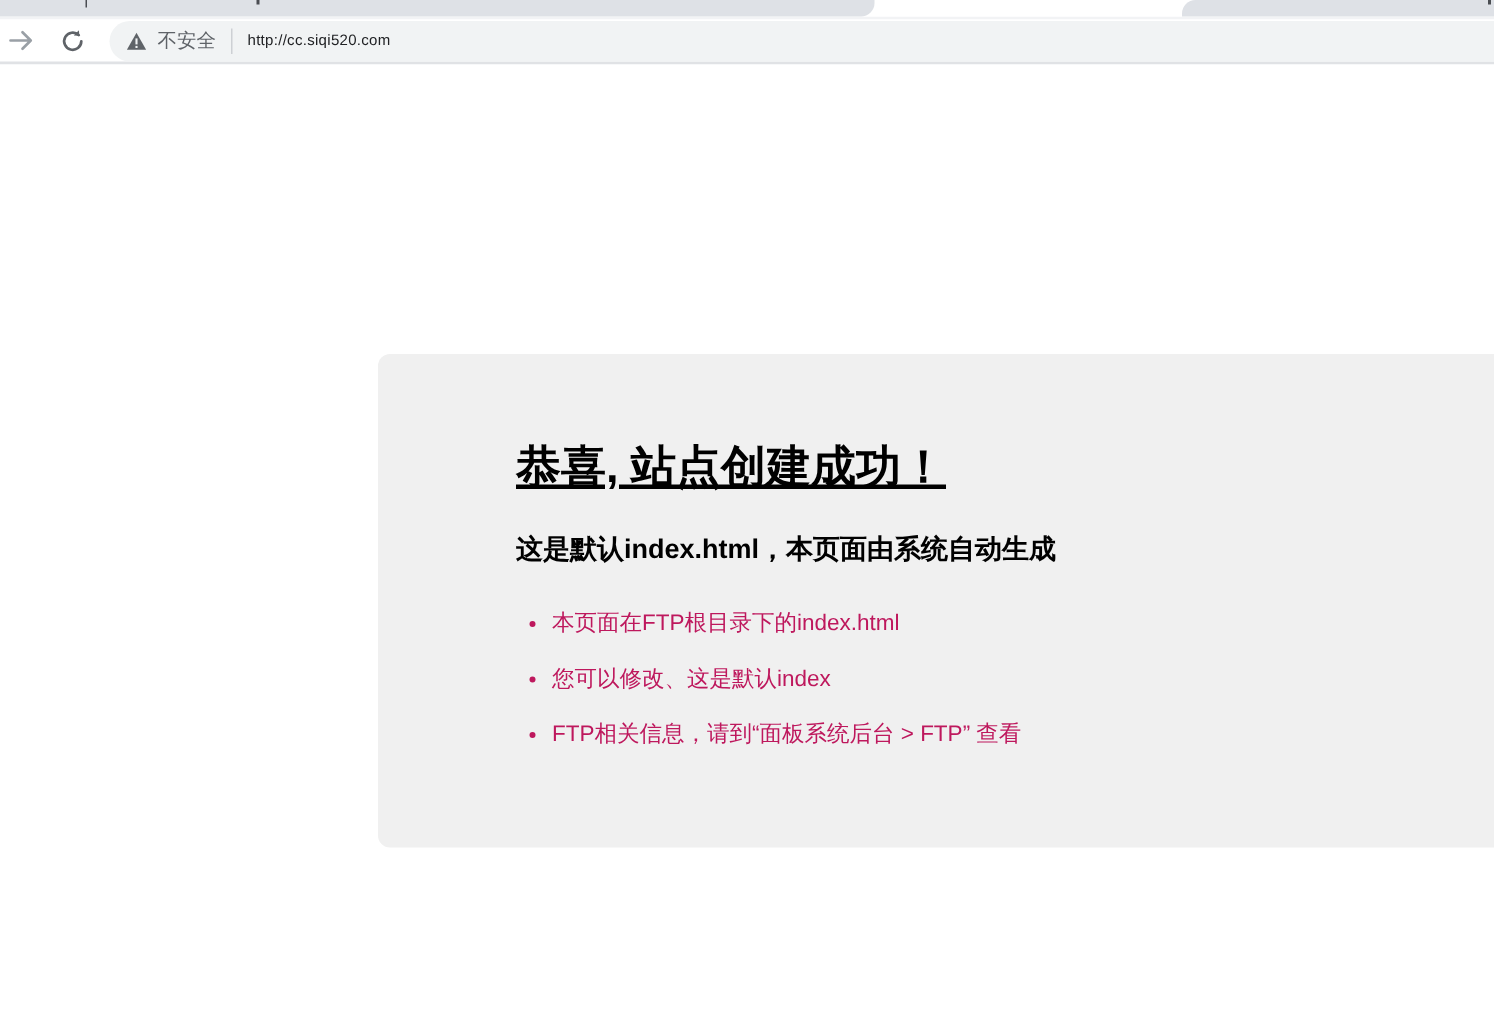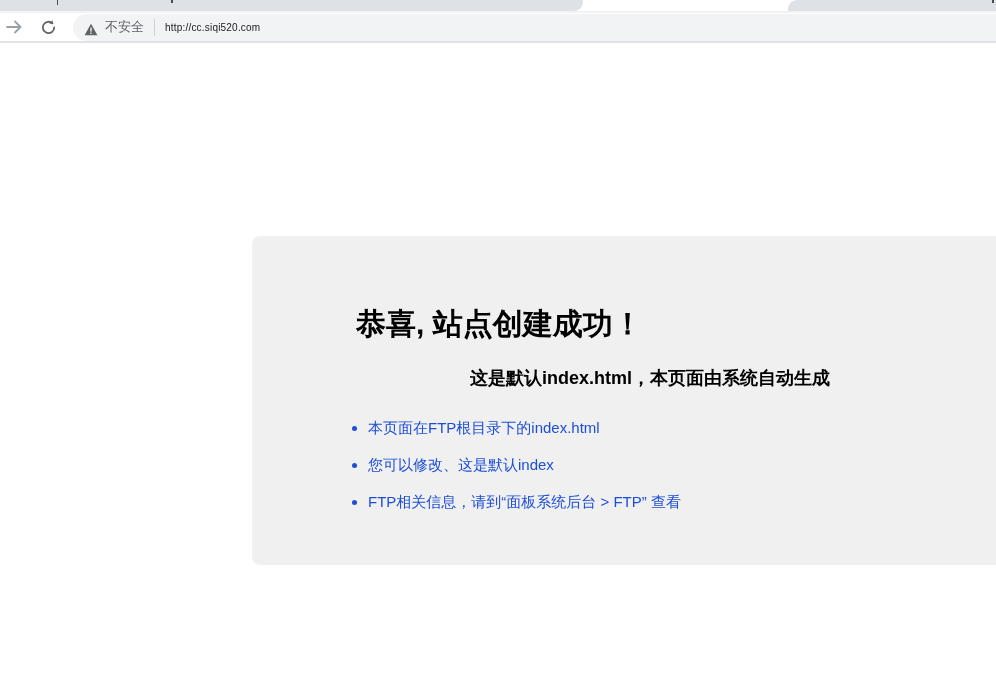--- a/index.html
+++ b/index.html
@@ -37,21 +37,21 @@
   .nav-btn.reload { margin-left:10px; }
 
   .addressbar {
     flex:1; height:27px; margin-left:13px;
     background:#f1f3f4;
     border-radius:14px 0 0 14px;
     display:flex; align-items:center;
     padding-left:11px;
     min-width:0;
   }
-  .sec-badge { display:flex; align-items:flex-end; flex:0 0 auto; }
+  .sec-badge { display:flex; align-items:center; flex:0 0 auto; }
   .sec-label {
     margin-left:7px;
     font-size:13px; color:#5f6368;
     white-space:nowrap;
   }
   .addr-sep {
     width:1px; height:17px; background:#cdd0d4;
     margin:0 10px; flex:0 0 auto;
   }
   .url-text {
@@ -62,33 +62,33 @@
   
   .page { position:relative; width:996px; height:647px; background:#ffffff; }
   .panel {
     position:absolute; left:252px; top:193px;
     width:744px; height:329px;
     background:#f0f0f0;
     border-radius:8px 0 0 8px;
     padding:58px 40px 0 92px;
   }
   .panel h1 {
-    margin:12px; font-size:30px; line-height:36px;
-    font-weight:bold; color:#000000;
+    margin:0; font-size:30px; line-height:36px;
+    font-weight:bold; color:#000000;text-decoration:underline;
   }
   .panel .sub {
     margin:26px 0 0 0; font-size:18px; line-height:20px;
-    font-weight:bold; color:#000000;text-align:center;
+    font-weight:bold; color:#000000;
   }
   .panel ul {
     margin:32px 0 0 0; padding:0 0 0 24px;
     list-style:disc;
   }
   .panel li {
-    font-size:15px; line-height:15px; color:#1d4ed8;
+    font-size:15px; line-height:15px; color:#be185d;
     margin-bottom:22px;
   }
 </style>
 </head>
 <body>
 
 <div class="tabstrip">
   <div class="tab-shape left"></div>
   <div class="tab-shape right"></div>
   <div class="tab-tick tick-a"></div>

